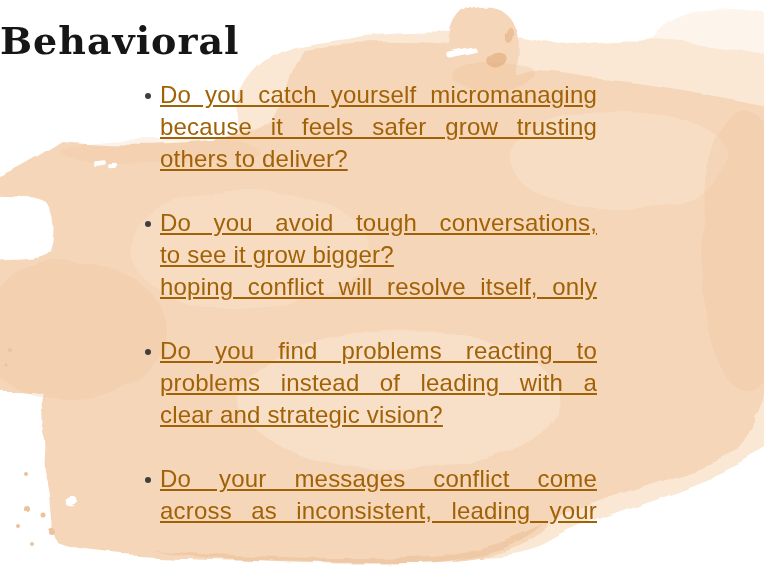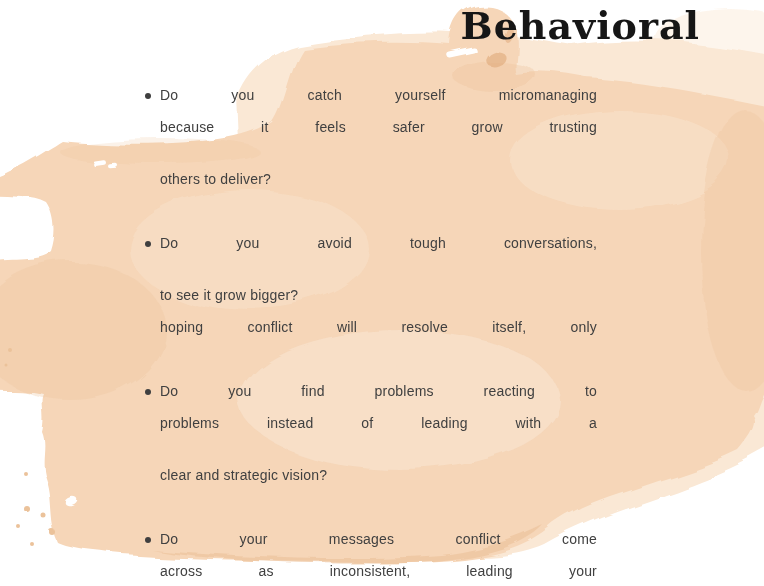--- a/index.html
+++ b/index.html
@@ -2,32 +2,32 @@
 <html><head>
 <meta charset="utf-8">
 <style>
   html,body{margin:0;padding:0;background:#ffffff;}
   .canvas{
     position:relative;width:764px;height:586px;overflow:hidden;
     background:#ffffff;font-family:"Liberation Sans",sans-serif;
   }
   .wash{position:absolute;left:0;top:0;width:764px;height:586px;}
   .title{
-    position:absolute;top:3px;left:0;width:700px;margin:0;
-    text-align:right;font-family:"DejaVu Serif",serif;font-weight:700;
+    position:absolute;top:18px;left:0;width:700px;margin:0;
+    text-align:left;font-family:"DejaVu Serif",serif;font-weight:700;
     font-size:38px;line-height:46px;letter-spacing:1px;color:#161616;
   }
   .qlist{position:absolute;left:145px;top:79px;width:452px;margin:0;padding:0;list-style:none;}
   .qlist li{position:relative;padding-left:15px;margin:0 0 32px 0;}
   .dot{position:absolute;left:0;top:14px;width:6px;height:6px;border-radius:50%;background:#3f3f3f;}
   .line{
-    font-size:14px;line-height:32px;color:#404040;letter-spacing:0.2px;
-    text-align:justify;text-align-last:justify;
+    font-size:24px;line-height:32px;color:#a16207;letter-spacing:0.2px;
+    text-align:justify;text-align-last:justify;text-decoration:underline;
   }
-  .line.last{text-align:left;text-align-last:left;margin-top:20px;}
+  .line.last{text-align:left;text-align-last:left;}
 </style>
 </head>
 <body>
 
 <div class="canvas">
 
   <svg class="wash" viewBox="0 0 764 586" aria-hidden="true">
     <defs>
       <filter id="wc" x="-8%" y="-8%" width="116%" height="116%">
         <feTurbulence type="fractalNoise" baseFrequency="0.015" numOctaves="3" seed="7" result="n"></feTurbulence>

